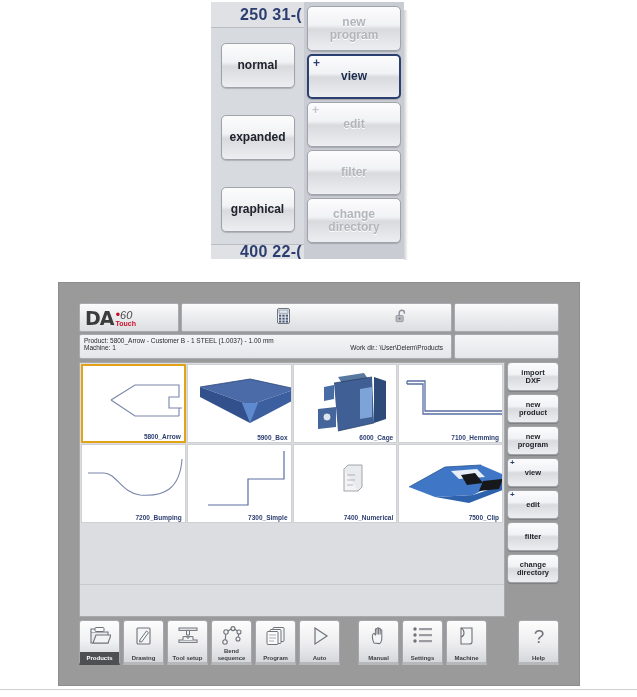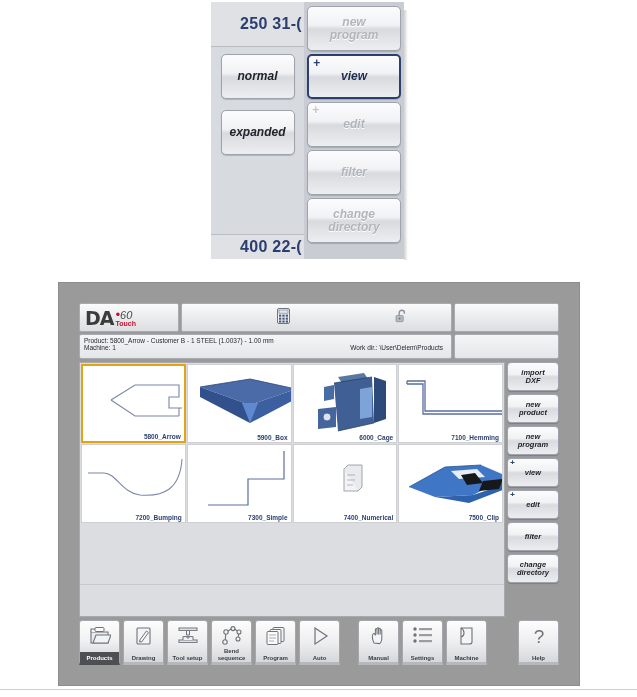--- a/index.html
+++ b/index.html
@@ -52,31 +52,30 @@
     position: relative;
     border: 1px solid #9fa3ab;
     border-radius: 5px;
     background: linear-gradient(to bottom, #fcfcfd 0%, #f1f2f4 42%, #d8dade 52%, #eceef1 100%);
     color: #20242c;
     font-size: 12px; font-weight: bold;
     display: flex; align-items: center; justify-content: center;
     text-align: center; line-height: 1.05;
     box-shadow: 0 1px 1px rgba(0,0,0,.18);
     user-select: none;
-    font-style: italic;
   }
   .btn.dim { color: #b2b5bb; text-shadow: 0 1px 0 #fff; }
   .btn.focus { border: 2px solid #2b3f70; color:#1d2b4d; }
   .btn .plus {
     position:absolute; left:4px; top:1px; font-size:12px; font-weight:bold;
     color:#2b3f70;
   }
   .btn.dim .plus { color:#c3c6cc; }
 
-  .tp-left .btn { width: 74px; height: 45px; margin: 4px auto; }
+  .tp-left .btn { width: 74px; height: 45px; margin: 12px auto; }
   .tp-right .btn { width: 94px; height: 45px; margin: 0 auto; }
   .tp-right .tp-rlist { padding-top:4px; }
 
   
   .app {
     position:absolute; left:58px; top:282px;
     width: 522px; height: 404px;
     background: #9a9a9a;
     border: 1px solid #8d8d8d;
     padding: 20px;
@@ -183,20 +182,23 @@
 
   <div class="top-panel">
     <div class="tp-left">
       <div class="tp-readout">250 31-(</div>
       <div class="tp-list" id="tp-left-list">
           <div class="btn">
             <span>normal</span>
           </div>
           <div class="btn">
             <span>expanded</span>
+          </div>
+          <div class="btn">
+            <span>graphical</span>
           </div>
         </div>
       <div class="tp-readout bottom">400 22-(</div>
     </div>
     <div class="tp-right">
       <div class="tp-rlist" id="tp-right-list">
           <div class="btn dim">
             <span>new<br>program</span>
           </div>
           <div class="btn focus">

